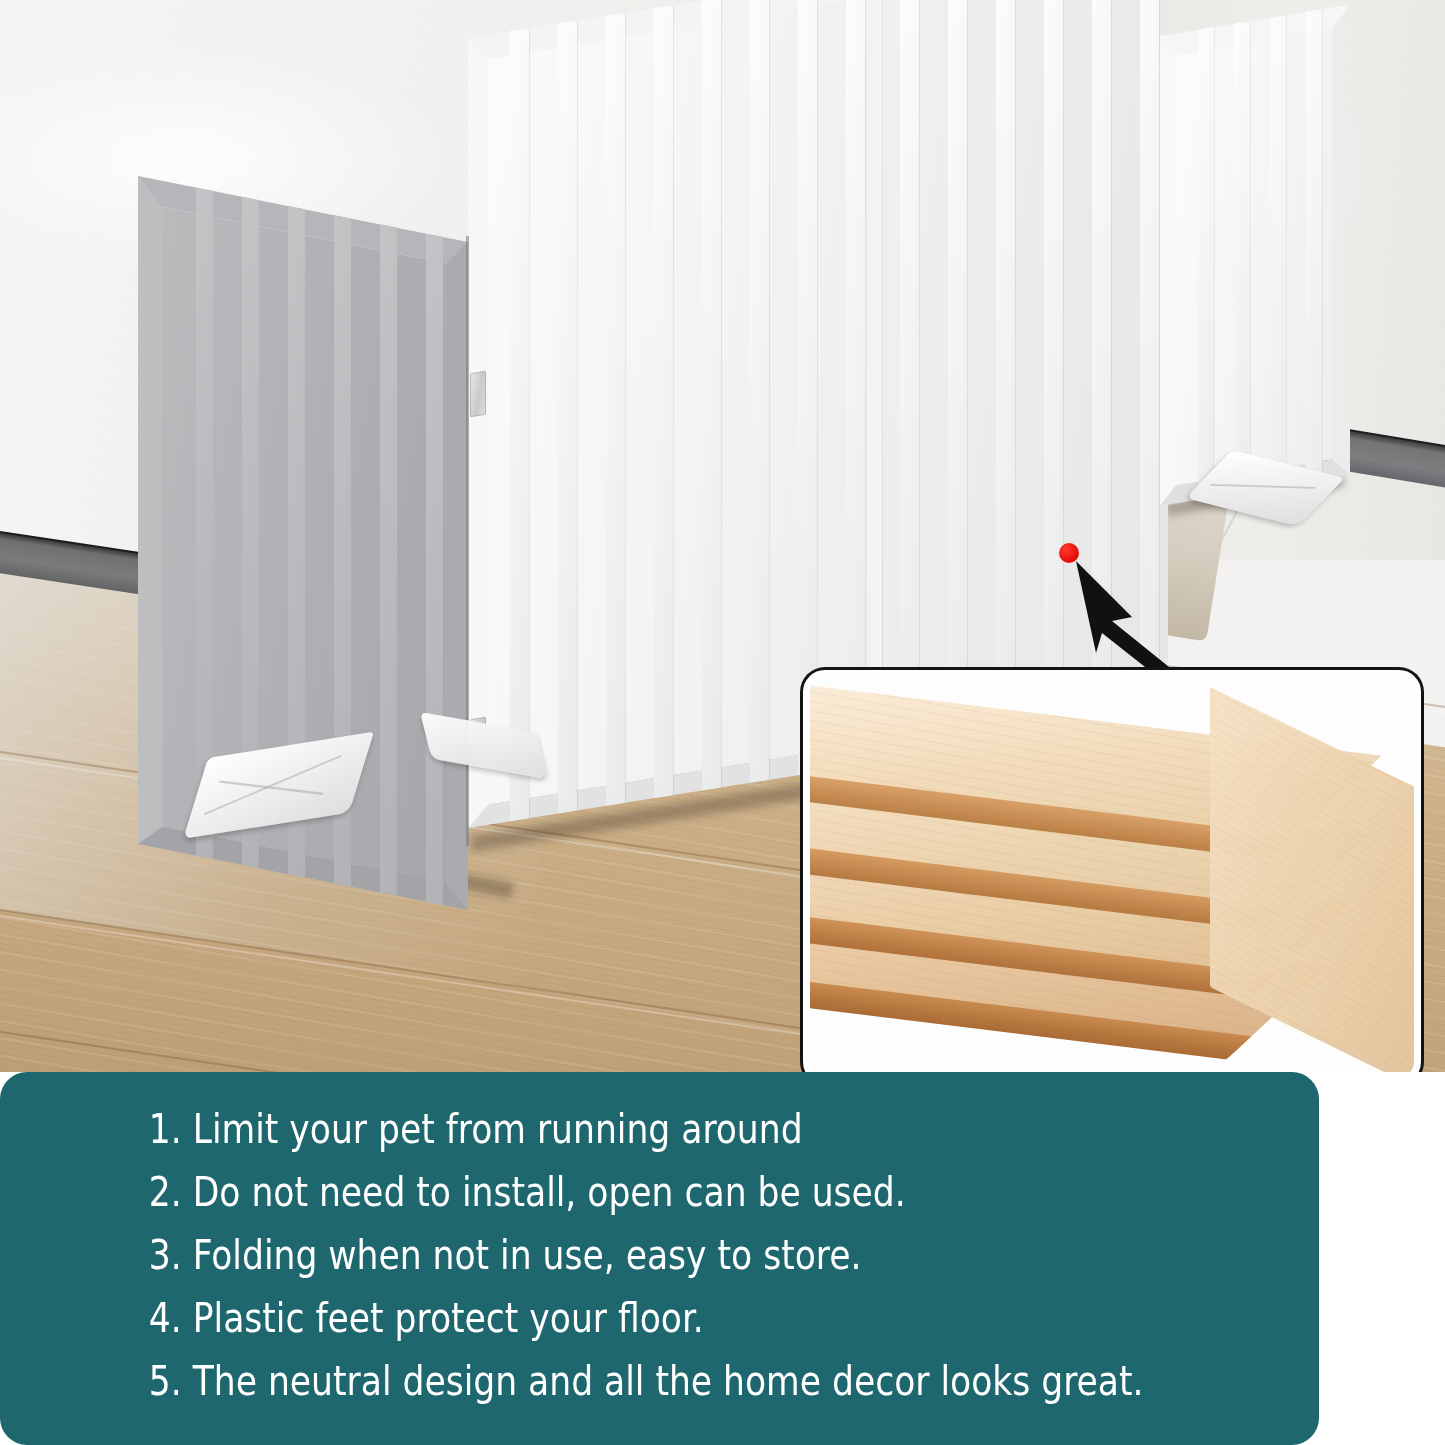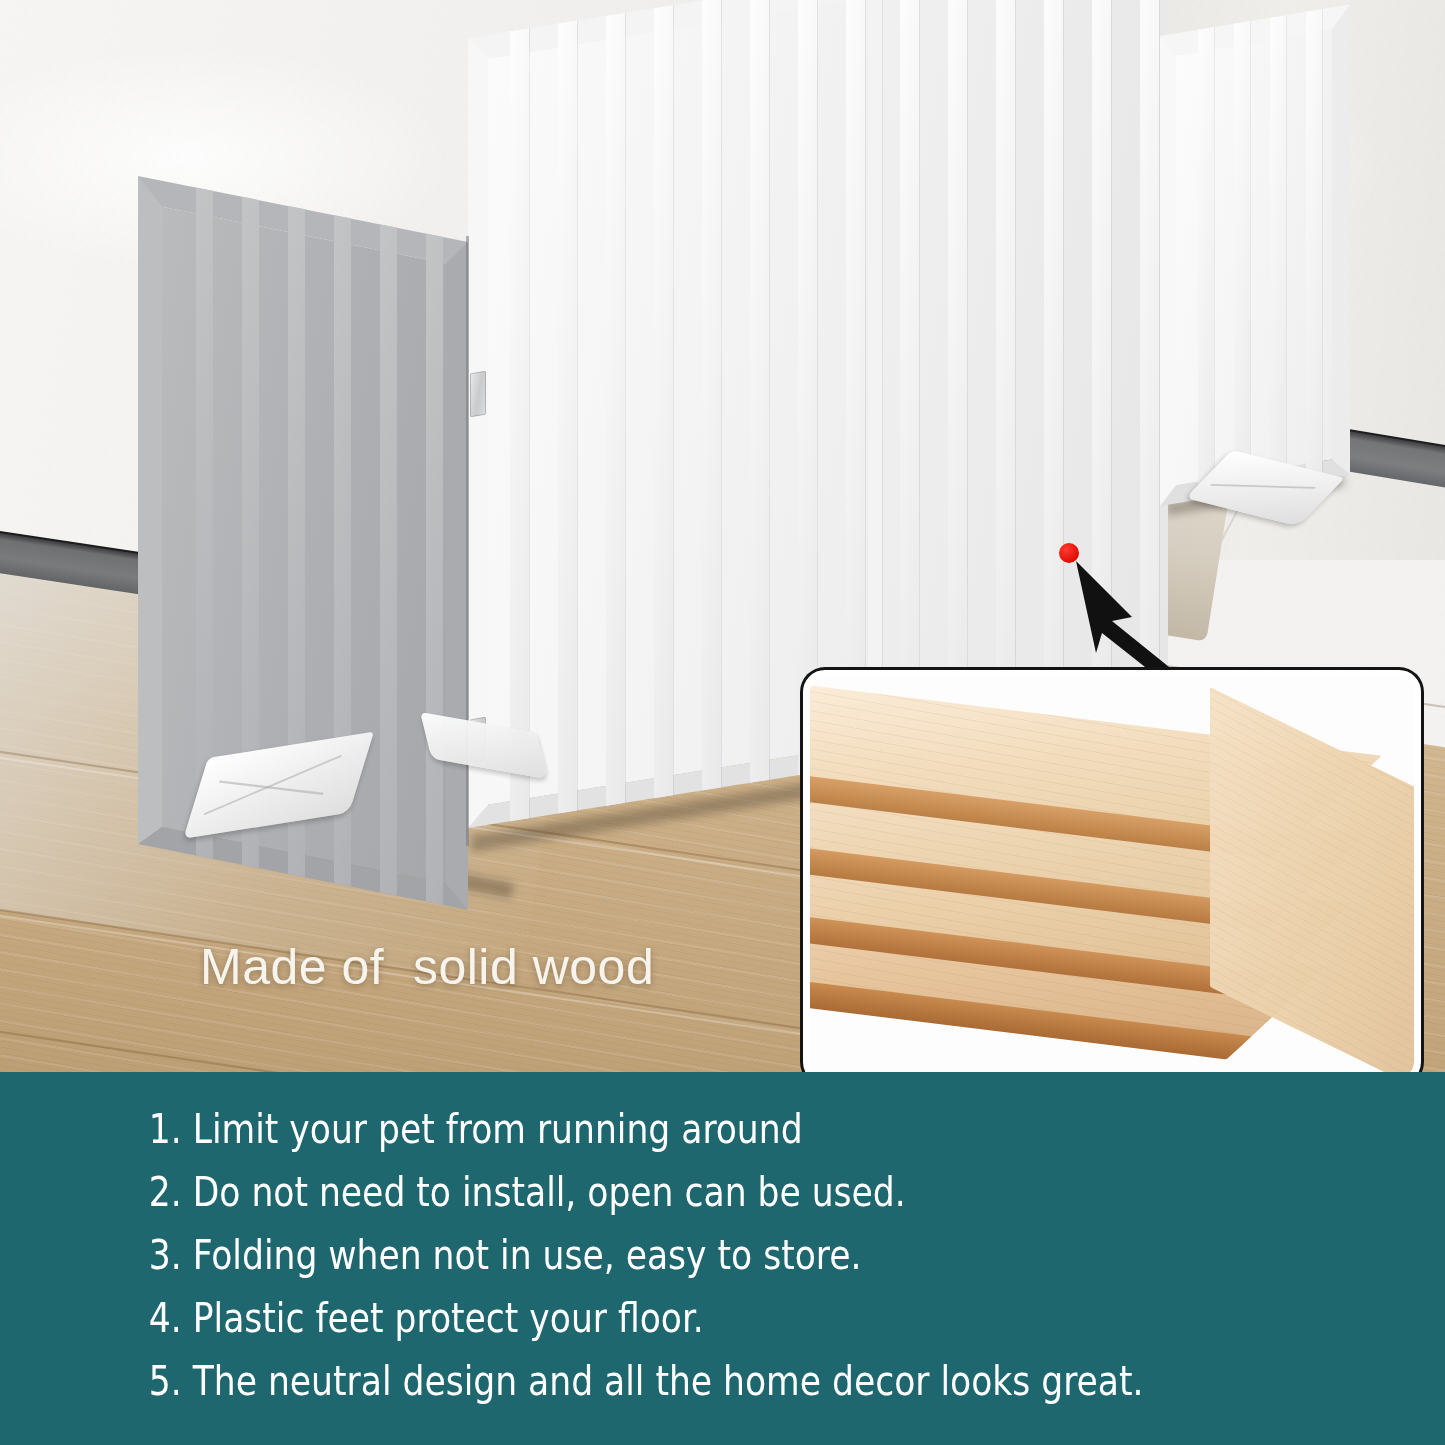--- a/index.html
+++ b/index.html
@@ -294,22 +294,23 @@
   .made-of{
     position:absolute;left:200px;top:938px;
     font-size:50px;color:#f7f4ee;
     letter-spacing:.5px;
     white-space:pre;
     text-shadow:0 2px 6px rgba(60,40,20,.35);
   }
 
   
   #features{
-    position:absolute;left:0;top:1072px;width:1445px;height:373px;
+    position:absolute;left:0;top:1072px;width:1319px;height:373px;
     background:#1f676f;
+    border-radius:27px;
   }
   #features ol{
     margin:0;padding:26px 0 0 0;list-style:none;
   }
   #features li{
     color:#ffffff;
     font-family:"DejaVu Sans Condensed","Liberation Sans Narrow","Liberation Sans",sans-serif;
     font-size:40px;
     font-stretch:condensed;
     line-height:63px;
@@ -430,21 +431,20 @@
       </div>
 
     </div>
 
     <div class="red-dot"></div>
 
     <svg class="arrow-svg" width="220" height="190" viewBox="0 0 220 190">
       <path d="M 36 16 L 92 72 L 72 76 L 196 176 L 186 186 L 62 88 L 56 108 Z" fill="#111111"></path>
     </svg>
 
-    <div class="made-of">Made of  solid wood</div>
 
     <div class="inset">
       <div class="inset-bg"></div>
 
       <div class="board" style="left:-20px;top:224px;width:540px;height:96px;transform:rotate(7deg) skewX(-40deg);">
         <div class="top" style="background:linear-gradient(165deg,#f0d5b4 0%,#e6c49c 45%,#d9b287 100%);">
           <div class="grain"></div>
         </div>
         <div class="edge" style="top:78px;background:linear-gradient(180deg,#c88a4e,#a96a34);"></div>
       </div>

